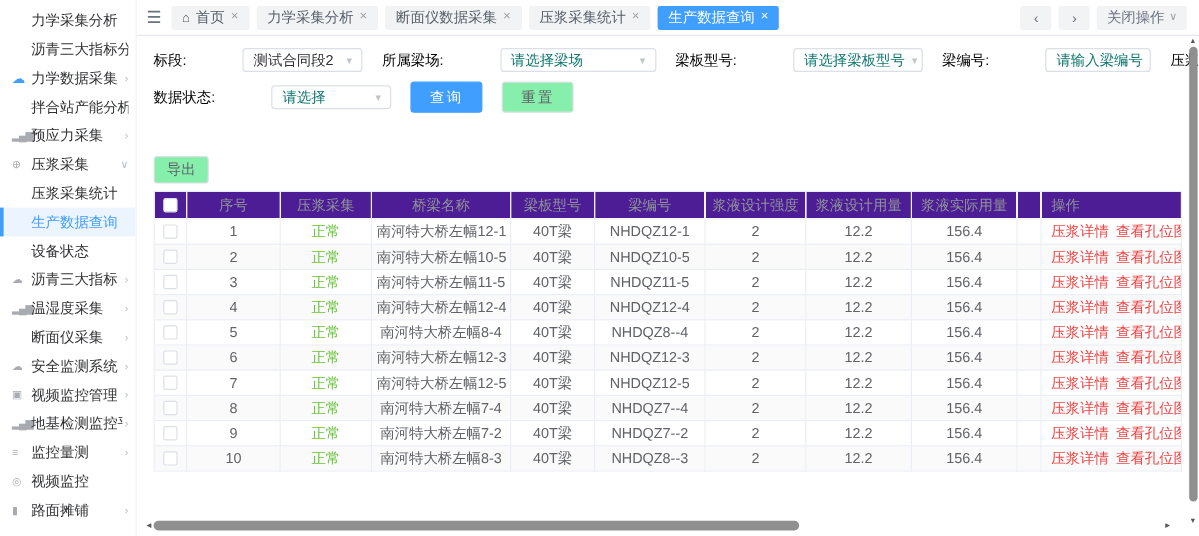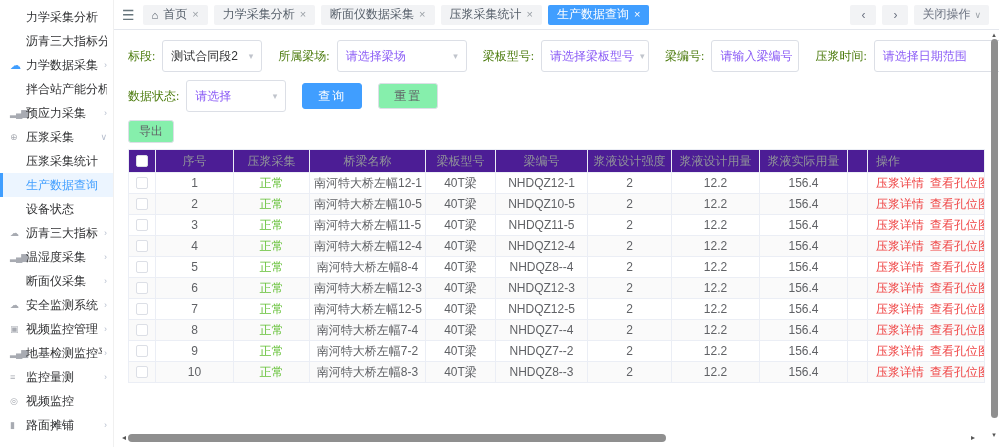--- a/index.html
+++ b/index.html
@@ -28,28 +28,28 @@
   .tab.active { background:#409eff; color:#fff; }
   .tab.active .tab-close { color:#fff; }
   .tab-actions { margin-left:auto; display:flex; gap:6px; align-items:center; }
   .nav-btn { height:20px; min-width:26px; display:inline-flex; align-items:center; justify-content:center; gap:4px; background:#f2f3f5; border:none; border-radius:2px; color:#6b7280; font-size:12px; cursor:pointer; padding:0 8px; font-family:inherit; }
   .nav-btn .caret { font-size:9px; color:#9aa0a6; }
 
   
   .content { flex:1; position:relative; padding:10px 14px 0 14px; overflow:hidden; background:#fff; }
   .filter-row { display:flex; align-items:center; gap:16px; margin-bottom:8px; }
   .ffield { display:flex; align-items:center; gap:7px; }
-  .flabel { color:#4d7c0f; white-space:nowrap;font-family:Liberation Serif, serif; }
-  .fcontrol { display:flex; align-items:center; justify-content:space-between; height:32px; border:1px solid #dcdfe6; border-radius:3px; padding:0 8px; background:#fff; color:#303133; cursor:pointer; overflow:hidden; white-space:nowrap; }
-  .fcontrol .ph { color:#8b5cf6; }
+  .flabel { color:#000000; white-space:nowrap; }
+  .fcontrol { display:flex; align-items:center; justify-content:space-between; height:20px; border:1px solid #dcdfe6; border-radius:3px; padding:0 8px; background:#fff; color:#303133; cursor:pointer; overflow:hidden; white-space:nowrap;margin-left:40px; }
+  .fcontrol .ph { color:#0f766e; }
   .fcontrol .val { color:#303133; }
   .fcontrol .caret { color:#c0c4cc; font-size:9px; margin-left:6px; flex-shrink:0; }
   .btn { height:26px; padding:0 15px; border-radius:3px; border:1px solid #dcdfe6; background:#86efac; color:#606266; font-size:12px; cursor:pointer; font-family:inherit; letter-spacing:2px; }
   .btn.primary { background:#409eff; border-color:#409eff; color:#fff; }
-  .btn.small { height:23px; padding:0 10px; letter-spacing:0; }
+  .btn.small { height:23px; padding:0 10px; letter-spacing:0;margin-top:28px; }
   .export-wrap { margin:0 0 6px 0; }
 
   
   table.data-table { width:100%; border-collapse:collapse; table-layout:fixed; }
   .data-table th, .data-table td { border:1px solid #ebeef5; padding:0 4px; text-align:center; white-space:nowrap; overflow:hidden; font-weight:400; }
   .data-table th { height:23px; color:#909399; background:#4c1d95; }
   .data-table td { height:21px; color:#606266; }
   .data-table tr.striped td { background:#fafafa; }
   .status-ok { color:#67c23a; }
   .op-cell { text-align:left !important; padding-left:8px !important; }

